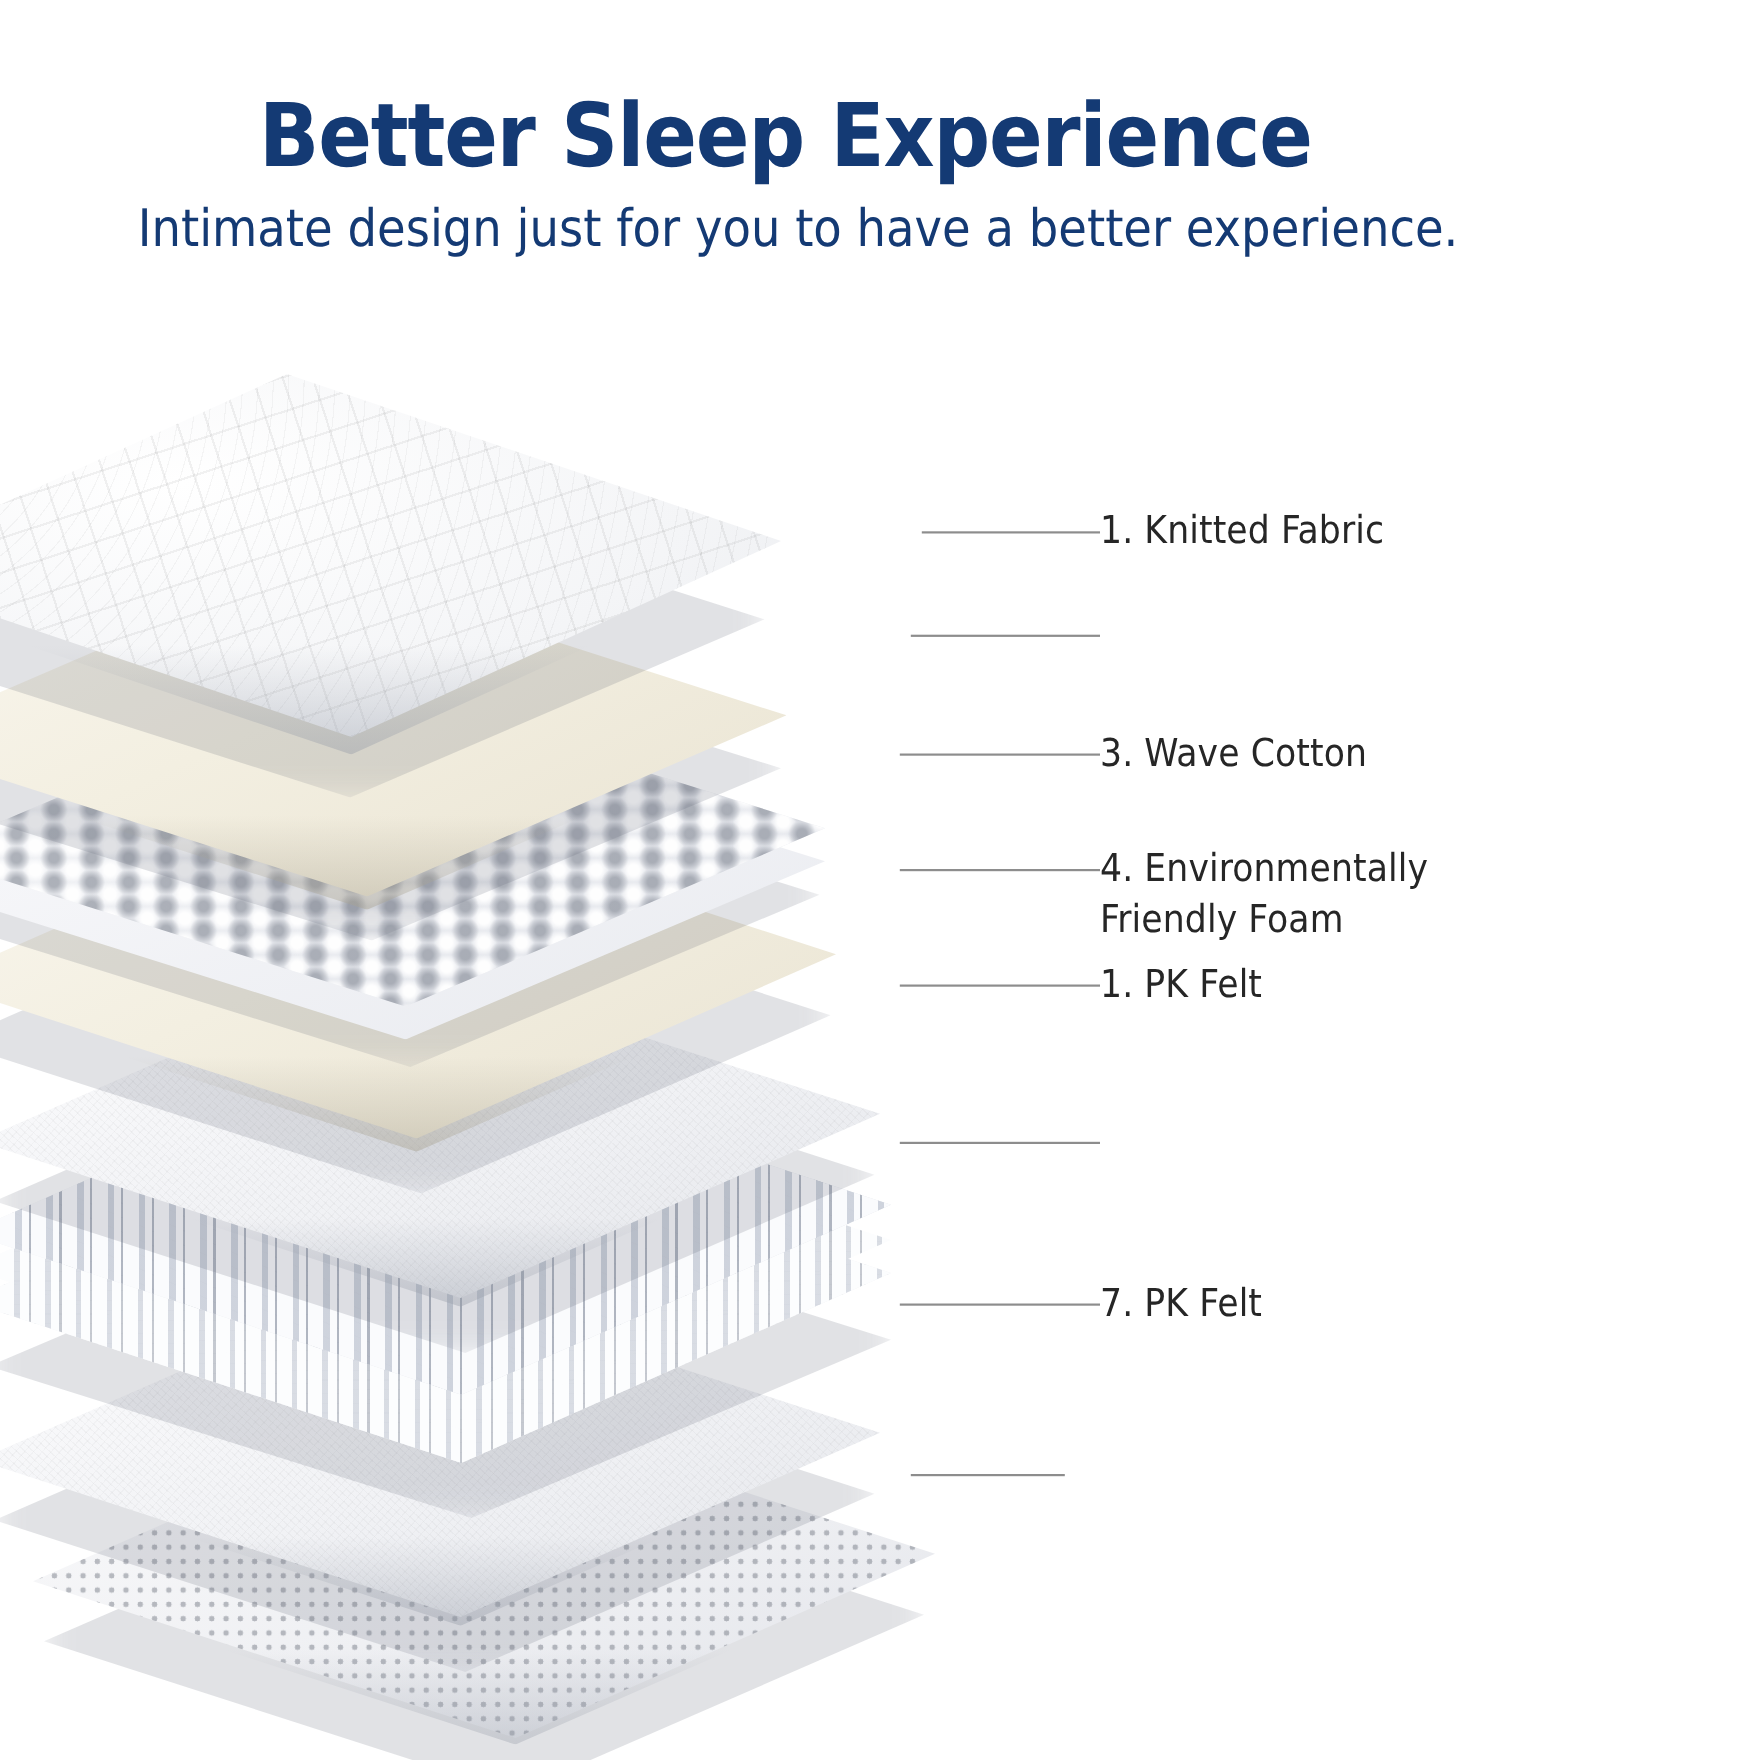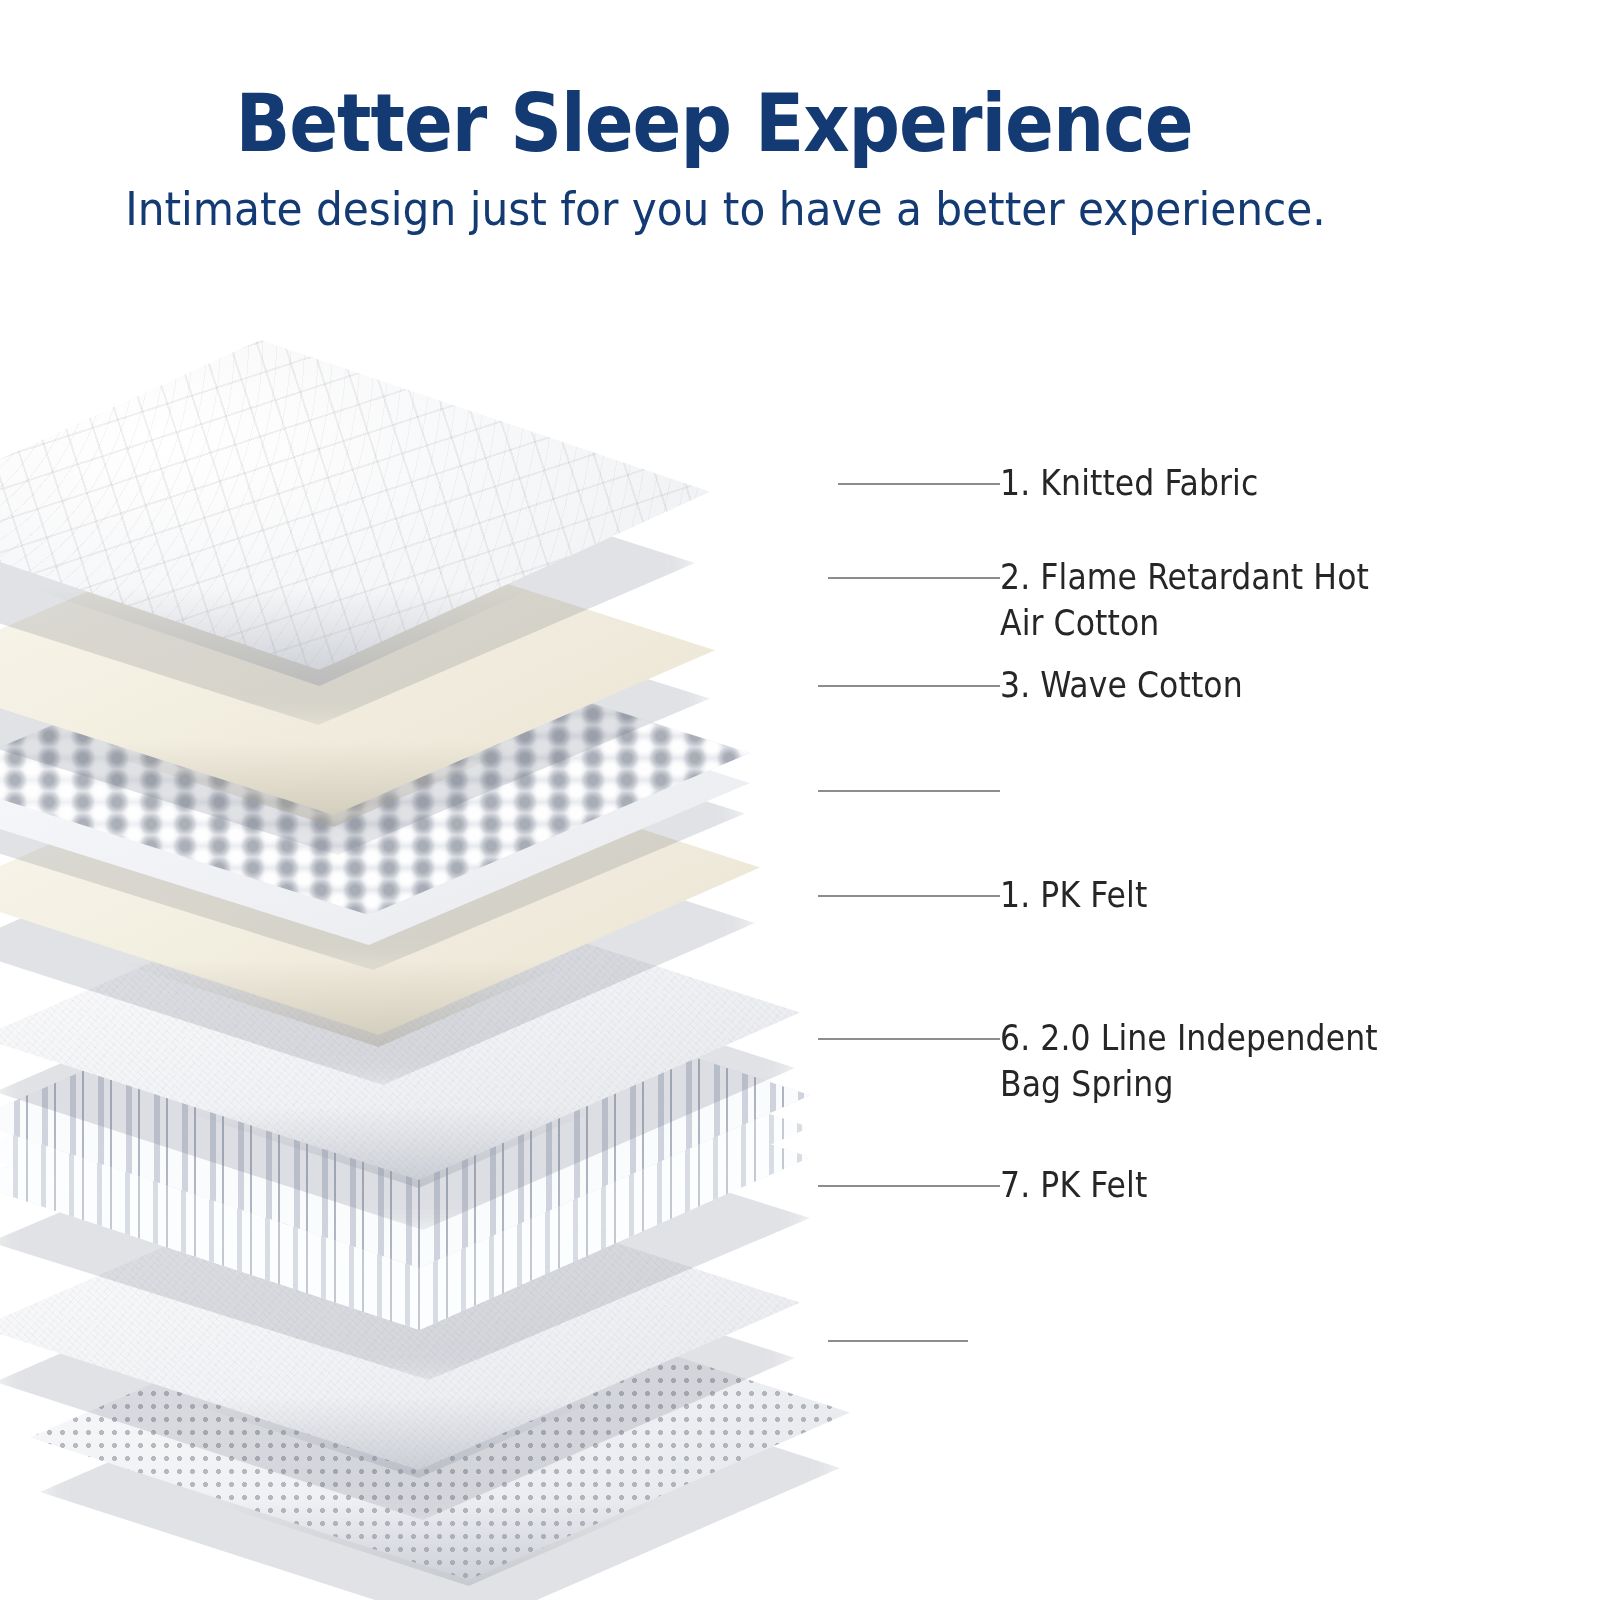--- a/index.html
+++ b/index.html
@@ -164,19 +164,18 @@
   <div class="leader" style="left:838px;top:163px;width:162px;"></div>
   <div class="leader" style="left:828px;top:257px;width:172px;"></div>
   <div class="leader" style="left:818px;top:365px;width:182px;"></div>
   <div class="leader" style="left:818px;top:470px;width:182px;"></div>
   <div class="leader" style="left:818px;top:575px;width:182px;"></div>
   <div class="leader" style="left:818px;top:718px;width:182px;"></div>
   <div class="leader" style="left:818px;top:865px;width:182px;"></div>
   <div class="leader" style="left:828px;top:1020px;width:140px;"></div>
 
   <div class="lbl" style="left:1000px;top:140px;">1. Knitted Fabric</div>
-  <div class="lbl" style="left:1000px;top:234px;">2. Flame Retardant Hot Air Cotton</div>
   <div class="lbl" style="left:1000px;top:342px;">3. Wave Cotton</div>
+  <div class="lbl" style="left:1000px;top:447px;">4. Environmentally Friendly Foam</div>
   <div class="lbl" style="left:1000px;top:552px;">1. PK Felt</div>
-  <div class="lbl" style="left:1000px;top:695px;">6. 2.0 Line Independent Bag Spring</div>
   <div class="lbl" style="left:1000px;top:842px;">7. PK Felt</div>
 
 </div>
 
 </body></html>

